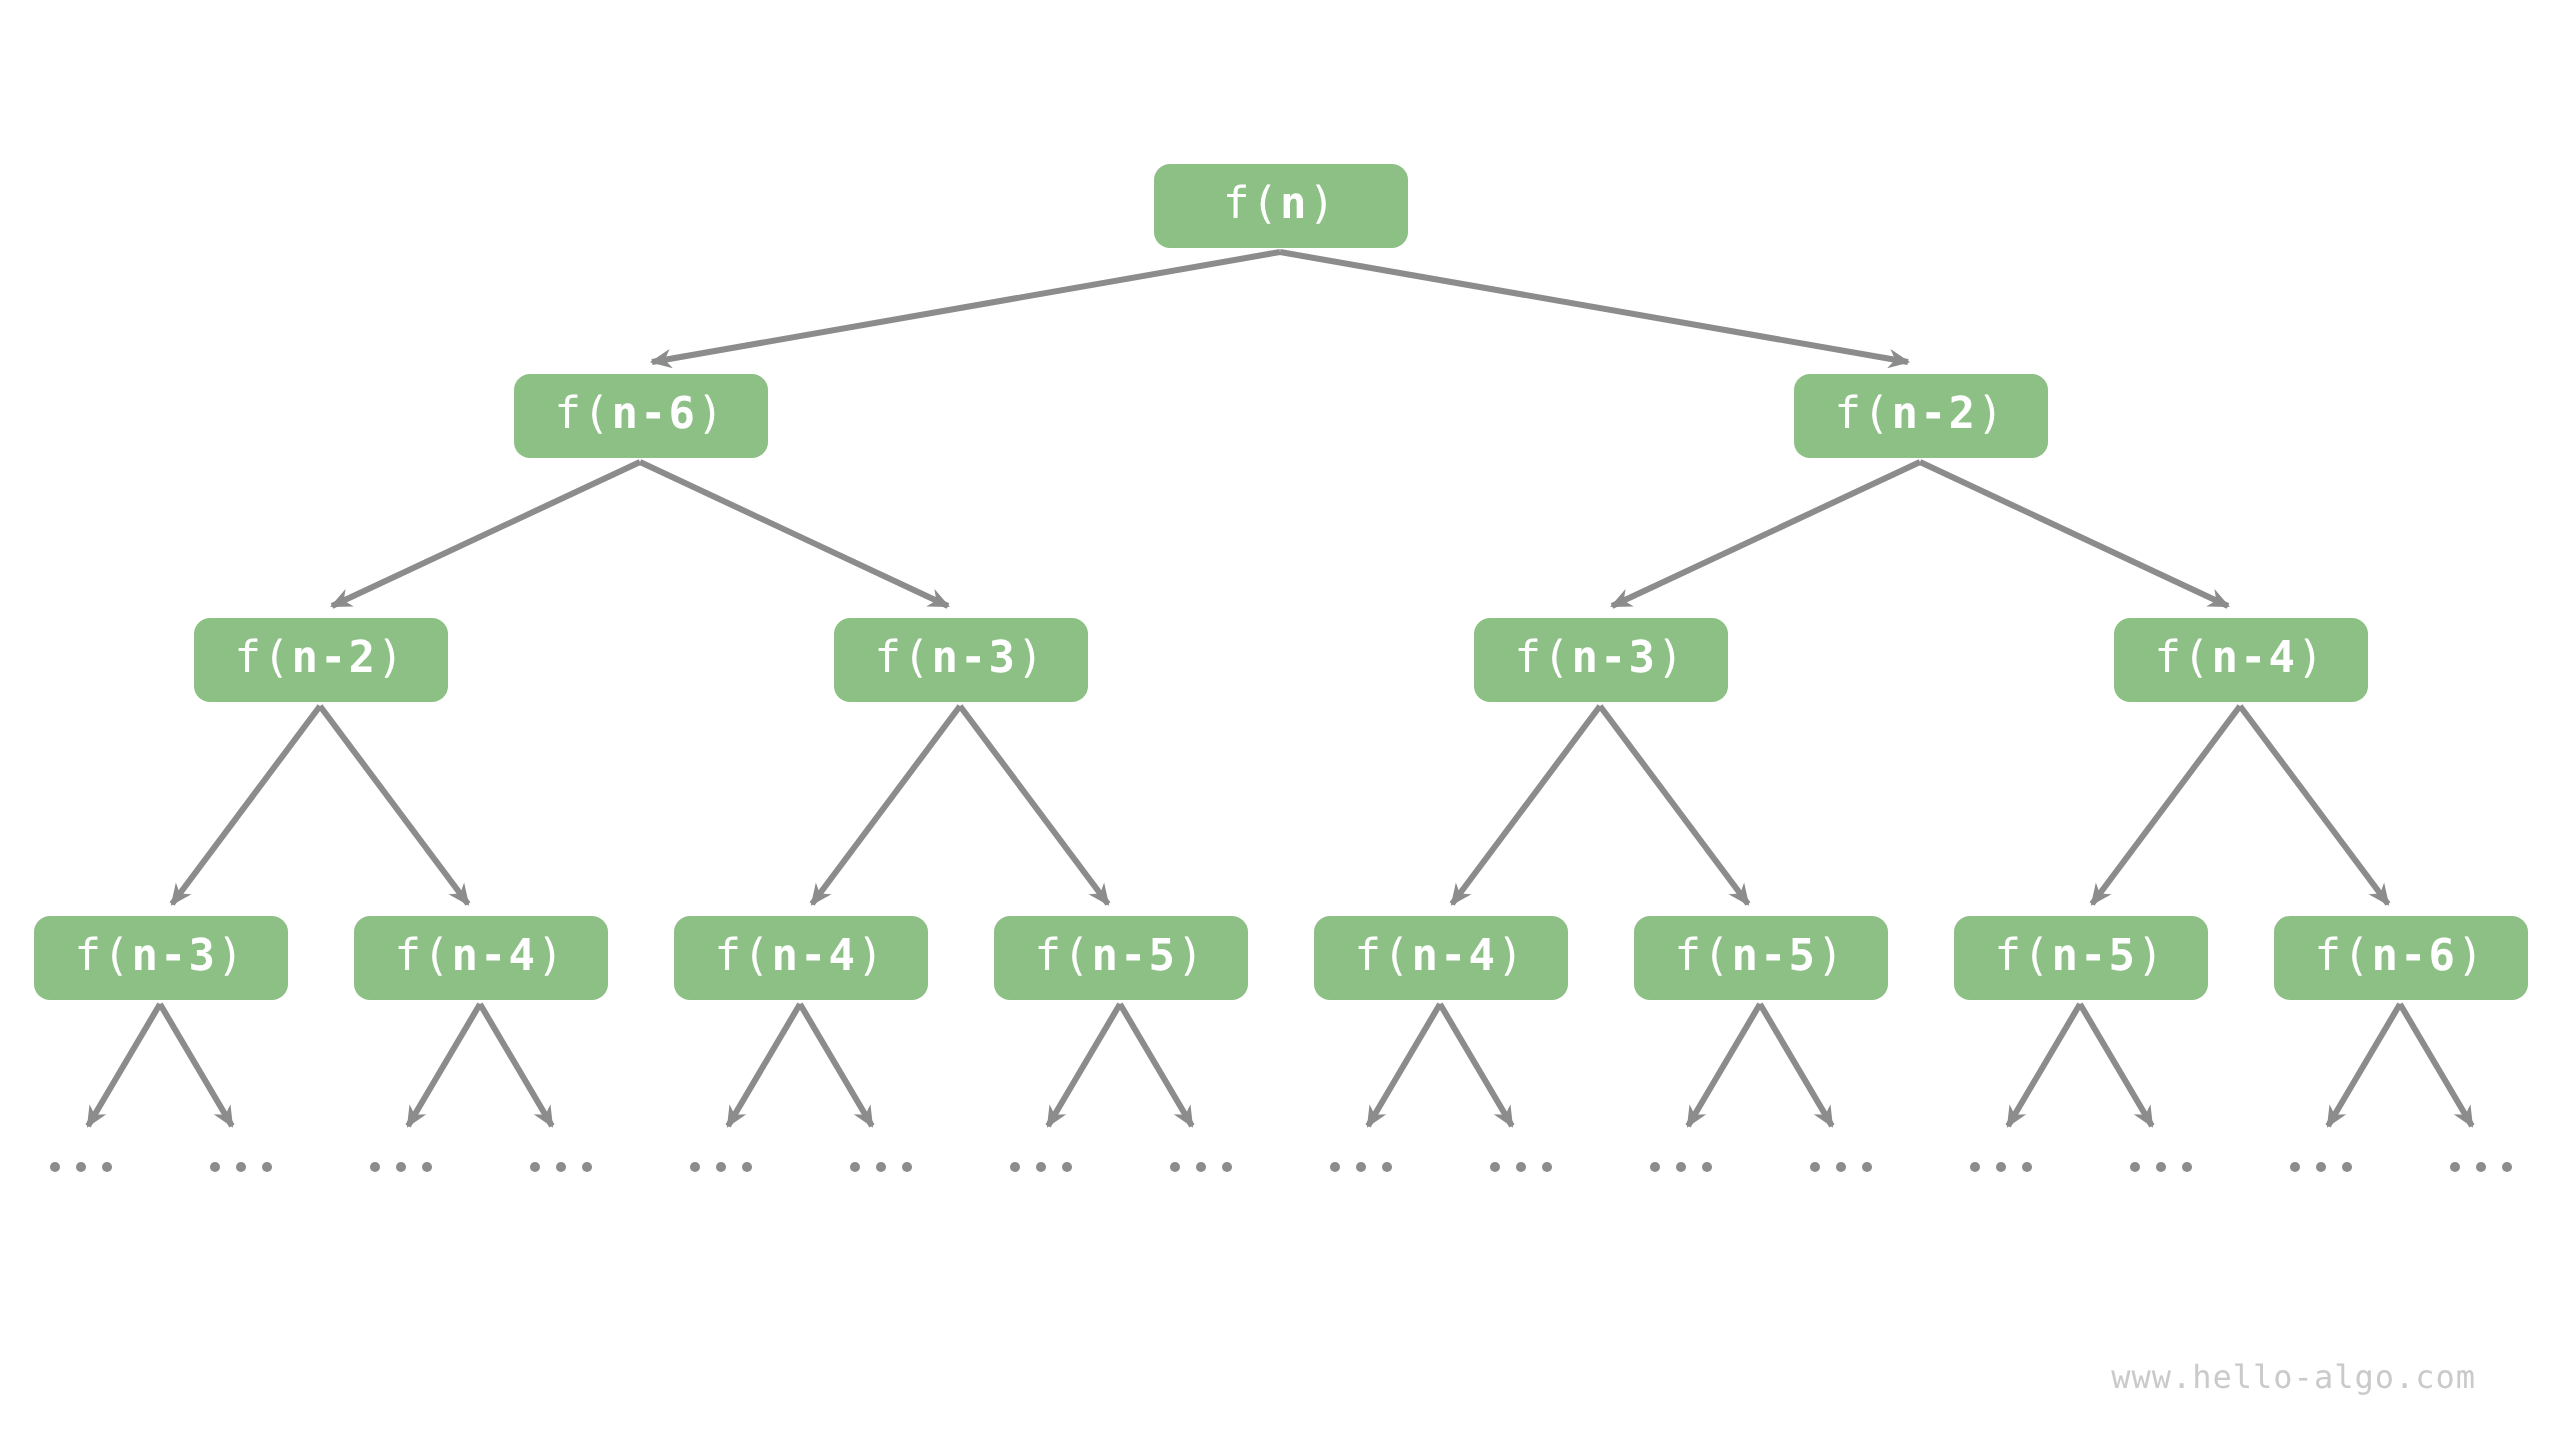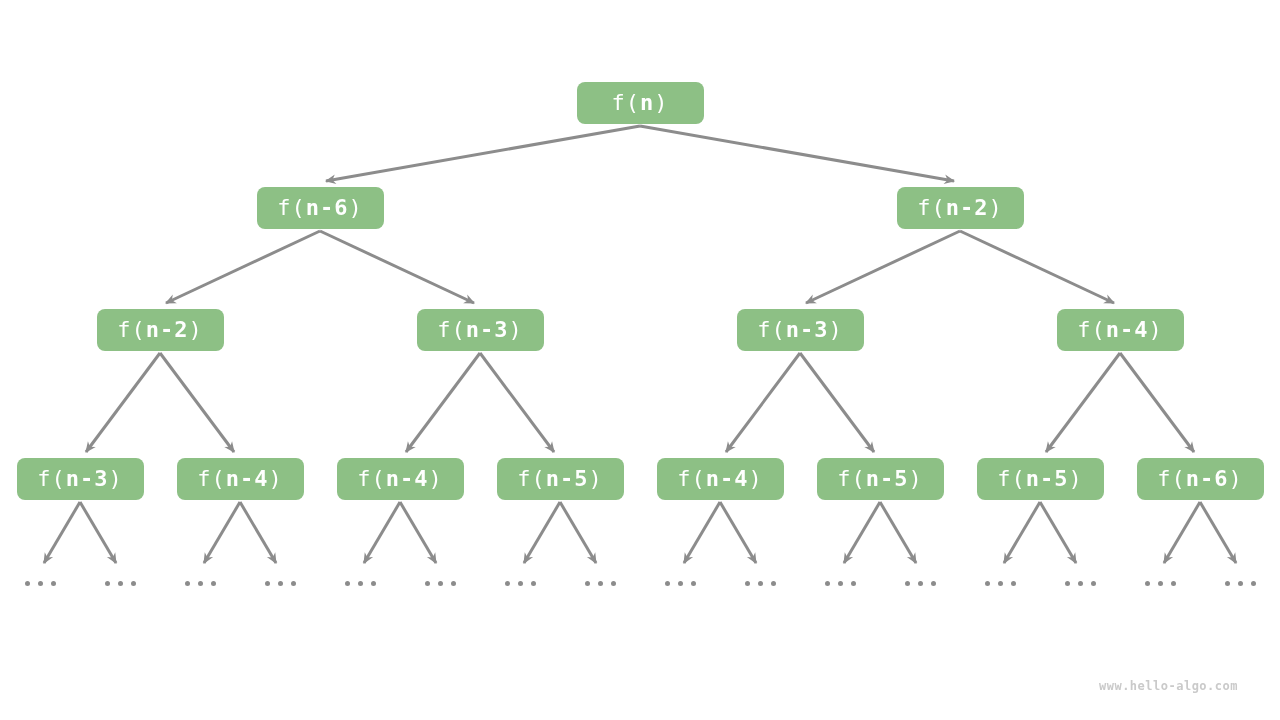--- a/index.html
+++ b/index.html
@@ -54,25 +54,24 @@
     width: 5px;
     height: 5px;
     border-radius: 50%;
     background: var(--edge, #8C8C8C);
   }
   #watermark {
     position: absolute;
     right: 42px;
     top: 679px;
     font-family: "DejaVu Sans Mono", "Liberation Mono", monospace;
-    font-size: 12px;
+    font-size: 16px;
     letter-spacing: 0.5px;
     color: var(--watermark, #CACACA);
     user-select: none;
-    font-weight: bold;
   }
 </style>
 </head>
 <body>
 
 <div id="stage">
   <svg id="edge-layer" width="1280" height="720" viewBox="0 0 1280 720" xmlns="http://www.w3.org/2000/svg">
     <defs>
       <marker id="arrowhead" viewBox="0 0 12 12" refX="10" refY="6" markerWidth="13" markerHeight="13" markerUnits="userSpaceOnUse" orient="auto">
         <path id="arrowhead-path" d="M1,1.5 L11,6 L1,10.5 L4,6 Z" fill="#8C8C8C"></path>

